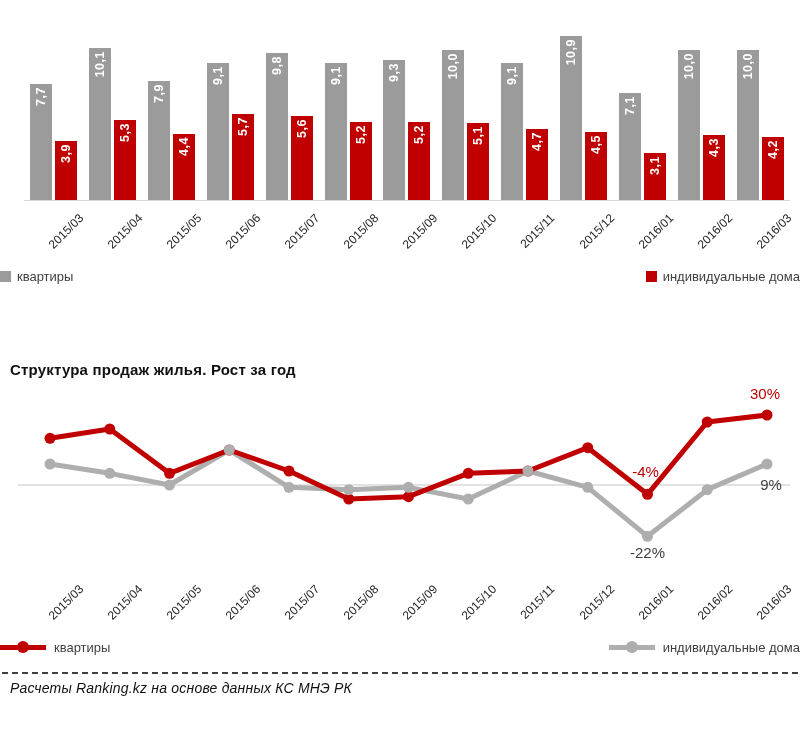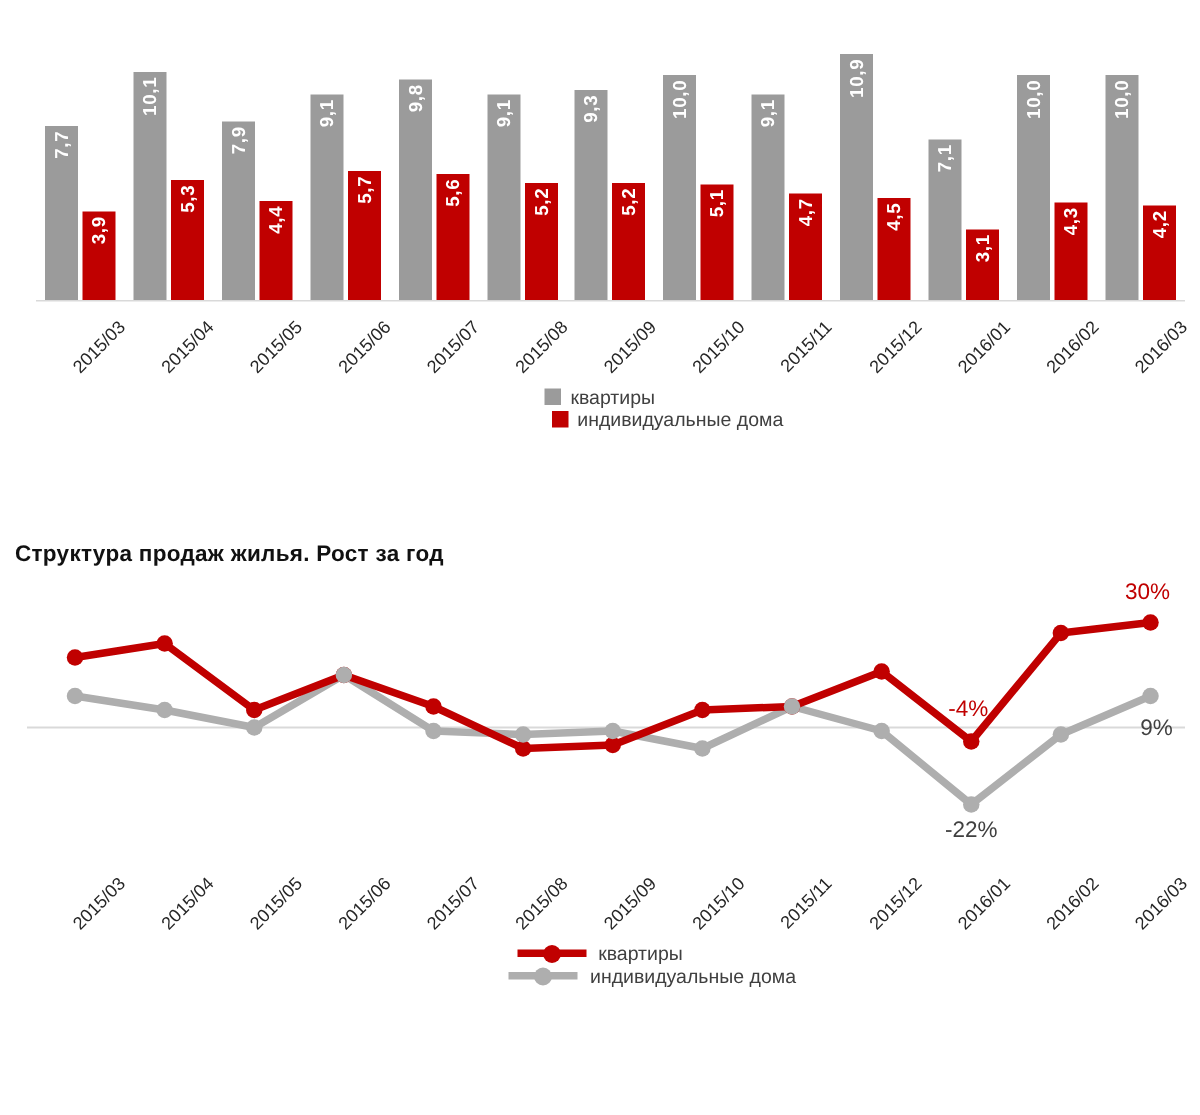--- a/index.html
+++ b/index.html
@@ -34,21 +34,21 @@
   
   .x-labels{display:flex;margin-left:24px;height:56px;position:relative;}
   .x-cell{width:59px;position:relative;}
   .x-cell span{
     position:absolute;top:10px;right:12%;
     transform:rotate(-45deg);transform-origin:100% 0;
     white-space:nowrap;font-size:12px;color:#262626;
   }
 
   
-  .legend{display:flex;justify-content:flex-end;align-items:center;margin-top:8px;height:22px;flex-direction:column;}
+  .legend{display:flex;justify-content:space-between;align-items:center;margin-top:8px;height:22px;}
   .legend .item{display:flex;align-items:center;font-size:13px;color:#404040;}
   .legend.squares .item + .item{margin-left:90px;}
   .legend.lines .item + .item{margin-left:70px;}
   .sq{width:11px;height:11px;margin-right:6px;flex:0 0 auto;}
   .line-marker{width:46px;height:5px;position:relative;margin-right:8px;flex:0 0 auto;}
   .line-marker::after{
     content:'';position:absolute;width:12px;height:12px;border-radius:50%;
     background:inherit;left:50%;top:50%;transform:translate(-50%,-50%);
   }
 
@@ -368,14 +368,18 @@
         <span class="line-marker" style="background: rgb(192, 0, 0);"></span>
         <span>квартиры</span>
       </div>
       <div class="item">
         <span class="line-marker" style="background: rgb(174, 174, 174);"></span>
         <span>индивидуальные дома</span>
       </div>
     </div>
   </section>
 
+  <footer class="footer">
+    <div class="dashes"></div>
+    <div class="source">Расчеты Ranking.kz на основе данных  КС МНЭ РК</div>
+  </footer>
 
 </div>
 
 </body></html>

